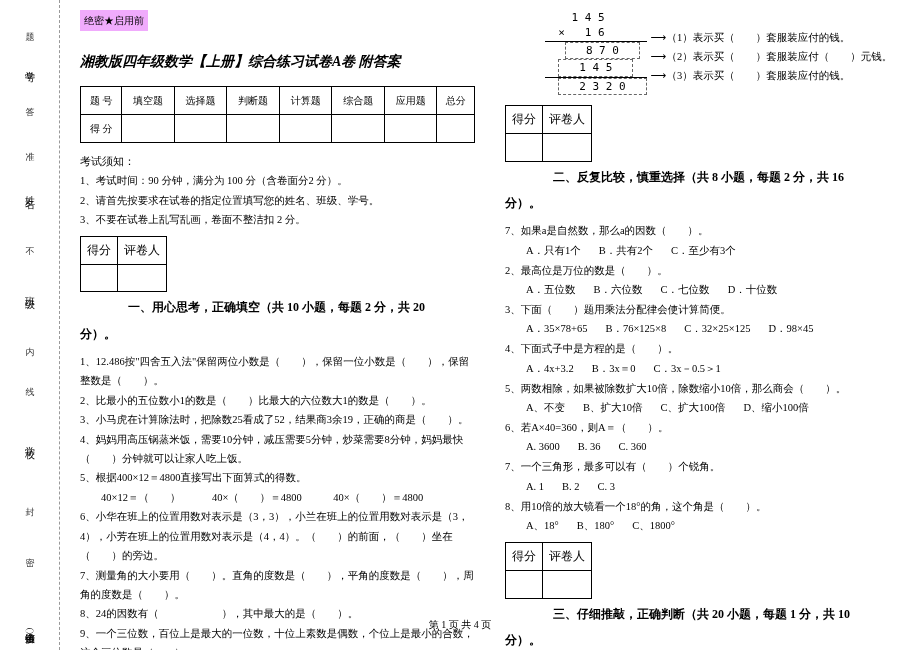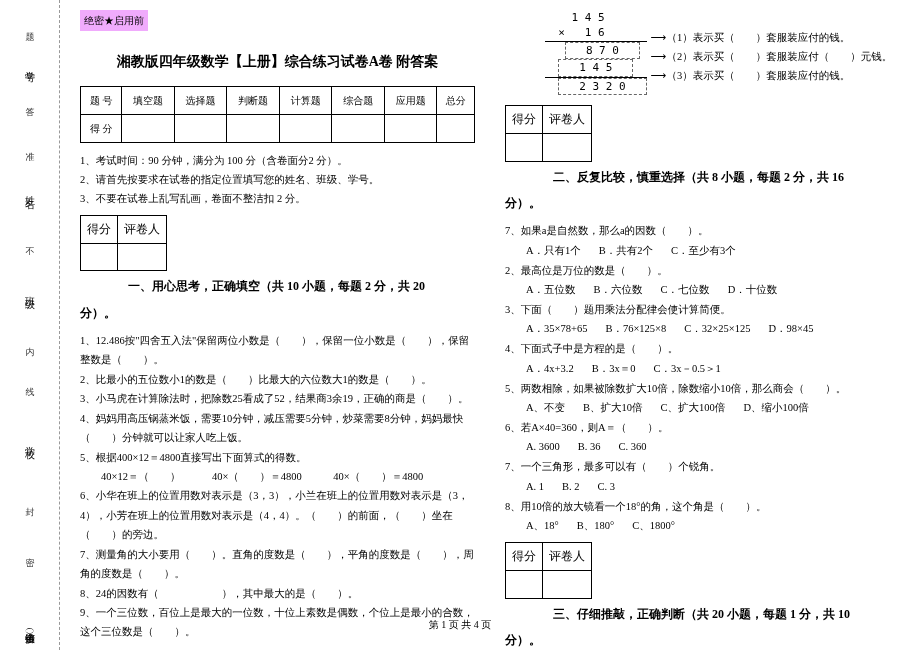--- a/index.html
+++ b/index.html
@@ -44,24 +44,25 @@
       line-height: 1.9;
     }
     .secret {
       background: #f0abfc;
       display: inline-block;
       padding: 1px 4px;
       font-size: 10px;
       margin-bottom: 8px;
     }
     .title {
-      text-align: center;
+      text-align: left;
       font-weight: bold;
       font-size: 14px;
       margin: 10px 0;
+      font-style: italic;
     }
     .score-table {
       border-collapse: collapse;
       width: 100%;
       margin: 8px 0;
     }
     .score-table td {
       border: 1px solid #000;
       padding: 4px 2px;
       text-align: center;
@@ -155,20 +156,21 @@
               <td></td>
               <td></td>
           <td></td>
               <td></td>
               <td></td>
               <td></td>
         </tr>
       </tbody>
         </table>
 
+      <div class="notice-head">考试须知：</div>
       <div class="q">1、考试时间：90 分钟，满分为 100 分（含卷面分2 分）。</div>
       <div class="q">2、请首先按要求在试卷的指定位置填写您的姓名、班级、学号。</div>
       <div class="q">3、不要在试卷上乱写乱画，卷面不整洁扣 2 分。</div>
 
       <table class="score-box">
         <tbody>
             <tr>
               <td>得分</td>
               <td>评卷人</td>
             </tr>

